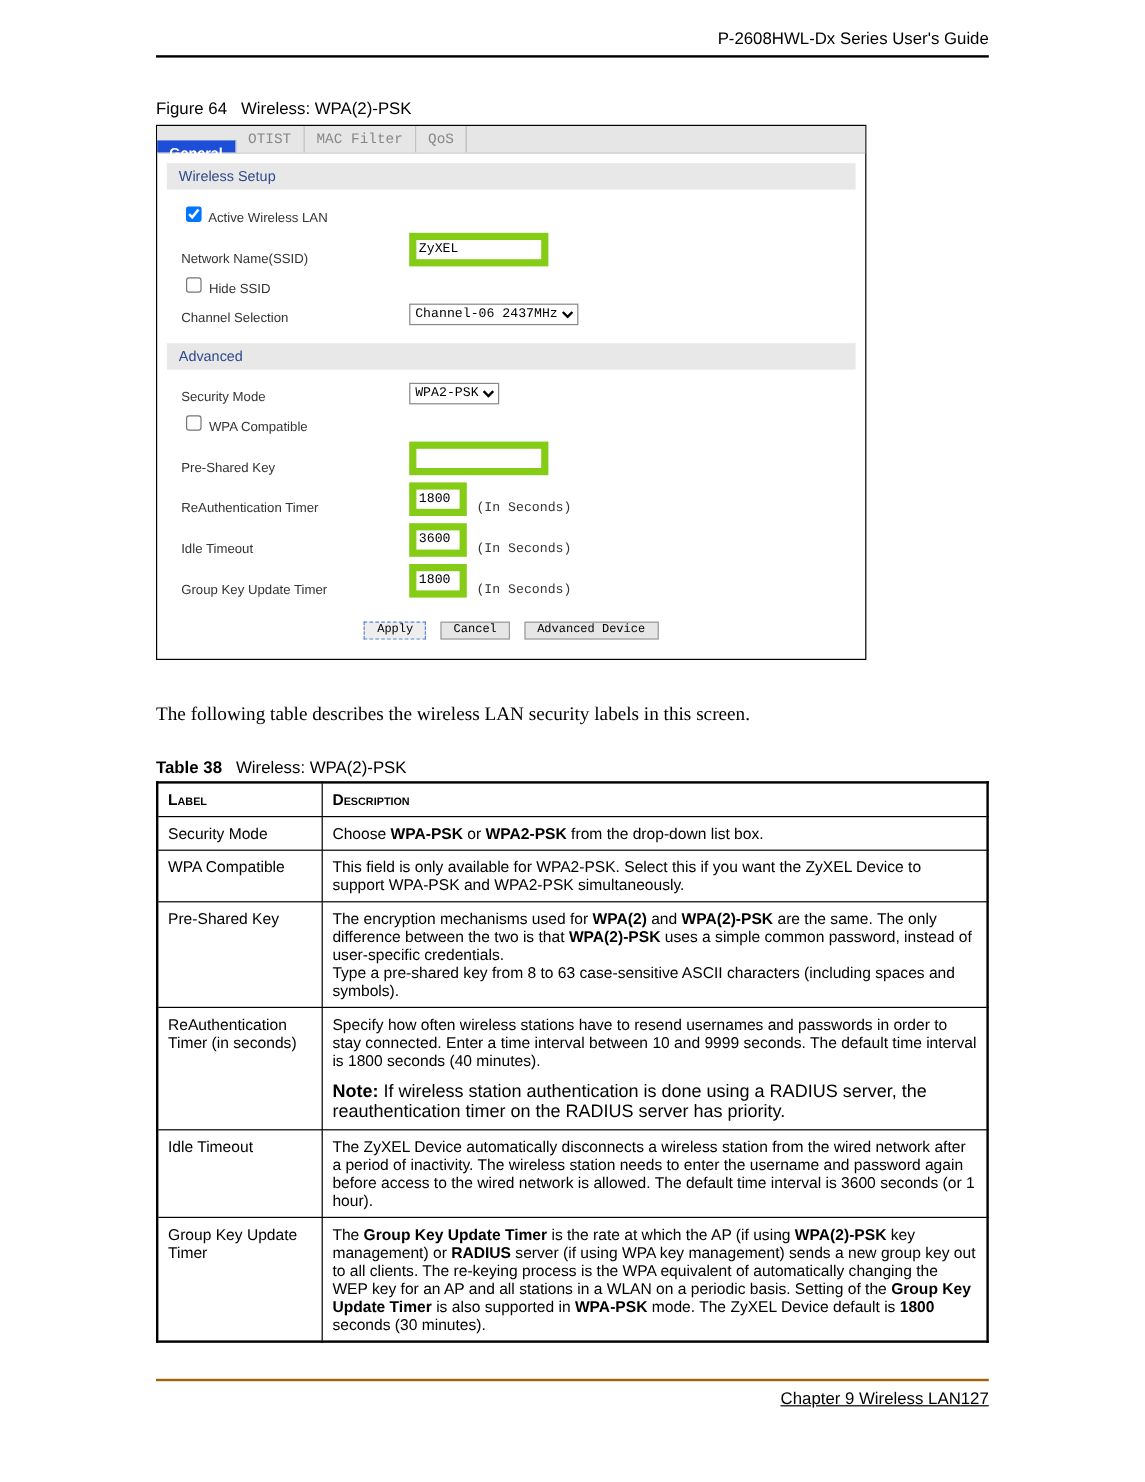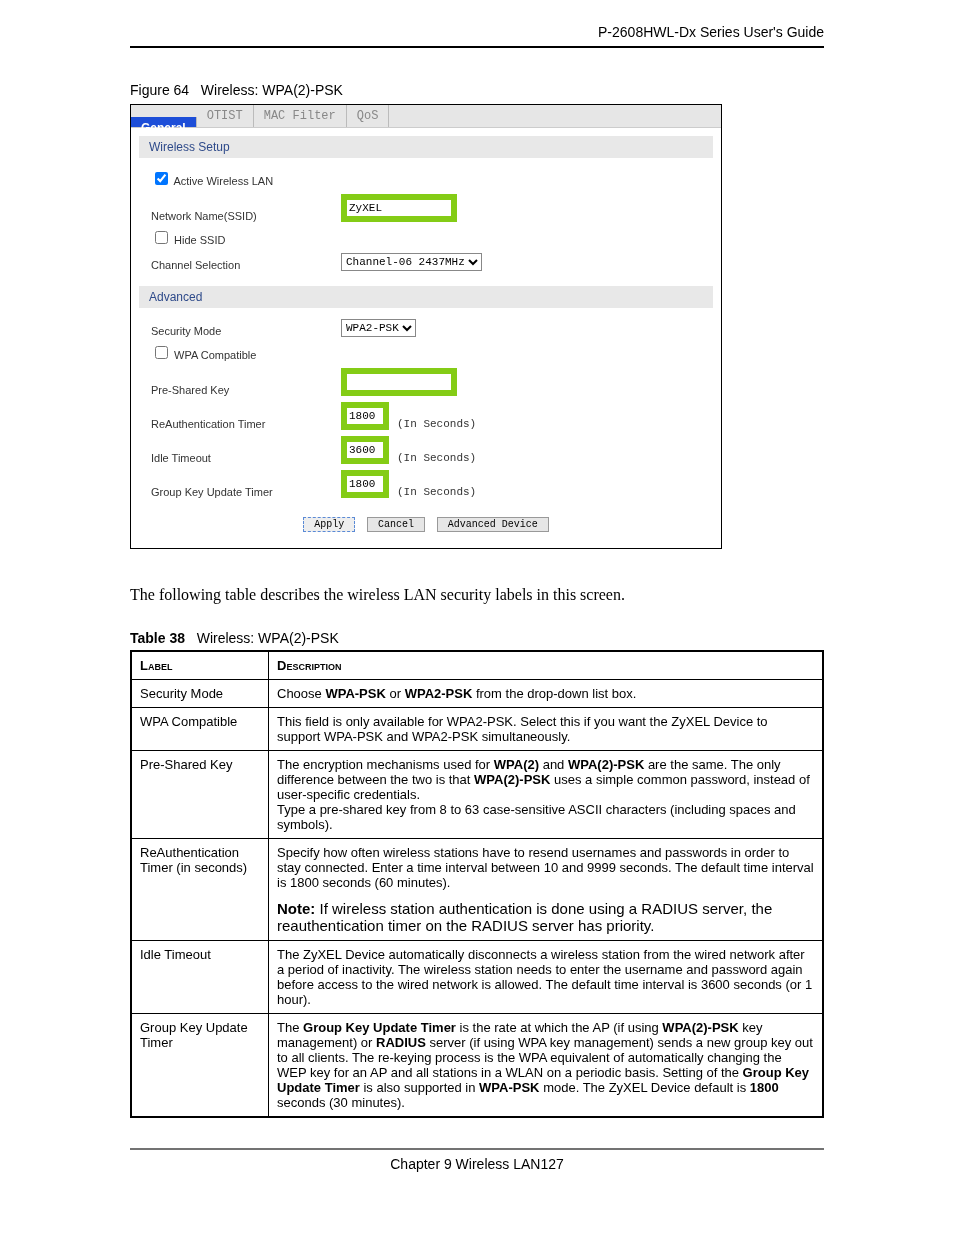--- a/index.html
+++ b/index.html
@@ -142,26 +142,27 @@
     vertical-align: top;
   }
   table.desc td.label-col{
     width:120px;
   }
   .note-text{
     font-size:15px;
     margin-top:10px;
   }
   .footer {
-    border-top: 2px solid #737373;
+    border-top: 2px solid #a16207;
     margin-top: 30px;
     padding-top: 6px;
     display: flex;
-    justify-content: center;
+    justify-content: flex-end;
     font-size: 14px;
+    text-decoration: underline;
   }
 </style>
 </head>
 <body>
 
 <div class="page">
 
   <div class="top-header">P-2608HWL-Dx Series User's Guide</div>
 
   <div class="figure-caption">
@@ -269,21 +270,21 @@
     <tr>
       <td class="label-col">Pre-Shared Key</td>
       <td>
         <div><span>The encryption mechanisms used for </span><b>WPA(2)</b><span> and </span><b>WPA(2)-PSK</b><span> are the same. The only difference between the two is that </span><b>WPA(2)-PSK</b><span> uses a simple common password, instead of user-specific credentials.</span></div>
         <div>Type a pre-shared key from 8 to 63 case-sensitive ASCII characters (including spaces and symbols).</div>
       </td>
     </tr>
     <tr>
       <td class="label-col">ReAuthentication Timer (in seconds)</td>
       <td>
-        <div>Specify how often wireless stations have to resend usernames and passwords in order to stay connected. Enter a time interval between 10 and 9999 seconds. The default time interval is 1800 seconds (60 minutes).</div>
+        <div>Specify how often wireless stations have to resend usernames and passwords in order to stay connected. Enter a time interval between 10 and 9999 seconds. The default time interval is 1800 seconds (40 minutes).</div>
         <div class="note-text"><b>Note:</b><span> If wireless station authentication is done using a RADIUS server, the reauthentication timer on the RADIUS server has priority.</span></div>
       </td>
     </tr>
     <tr>
       <td class="label-col">Idle Timeout</td>
       <td>The ZyXEL Device automatically disconnects a wireless station from the wired network after a period of inactivity. The wireless station needs to enter the username and password again before access to the wired network is allowed. The default time interval is 3600 seconds (or 1 hour).</td>
     </tr>
     <tr>
       <td class="label-col">Group Key Update Timer</td>
       <td>

